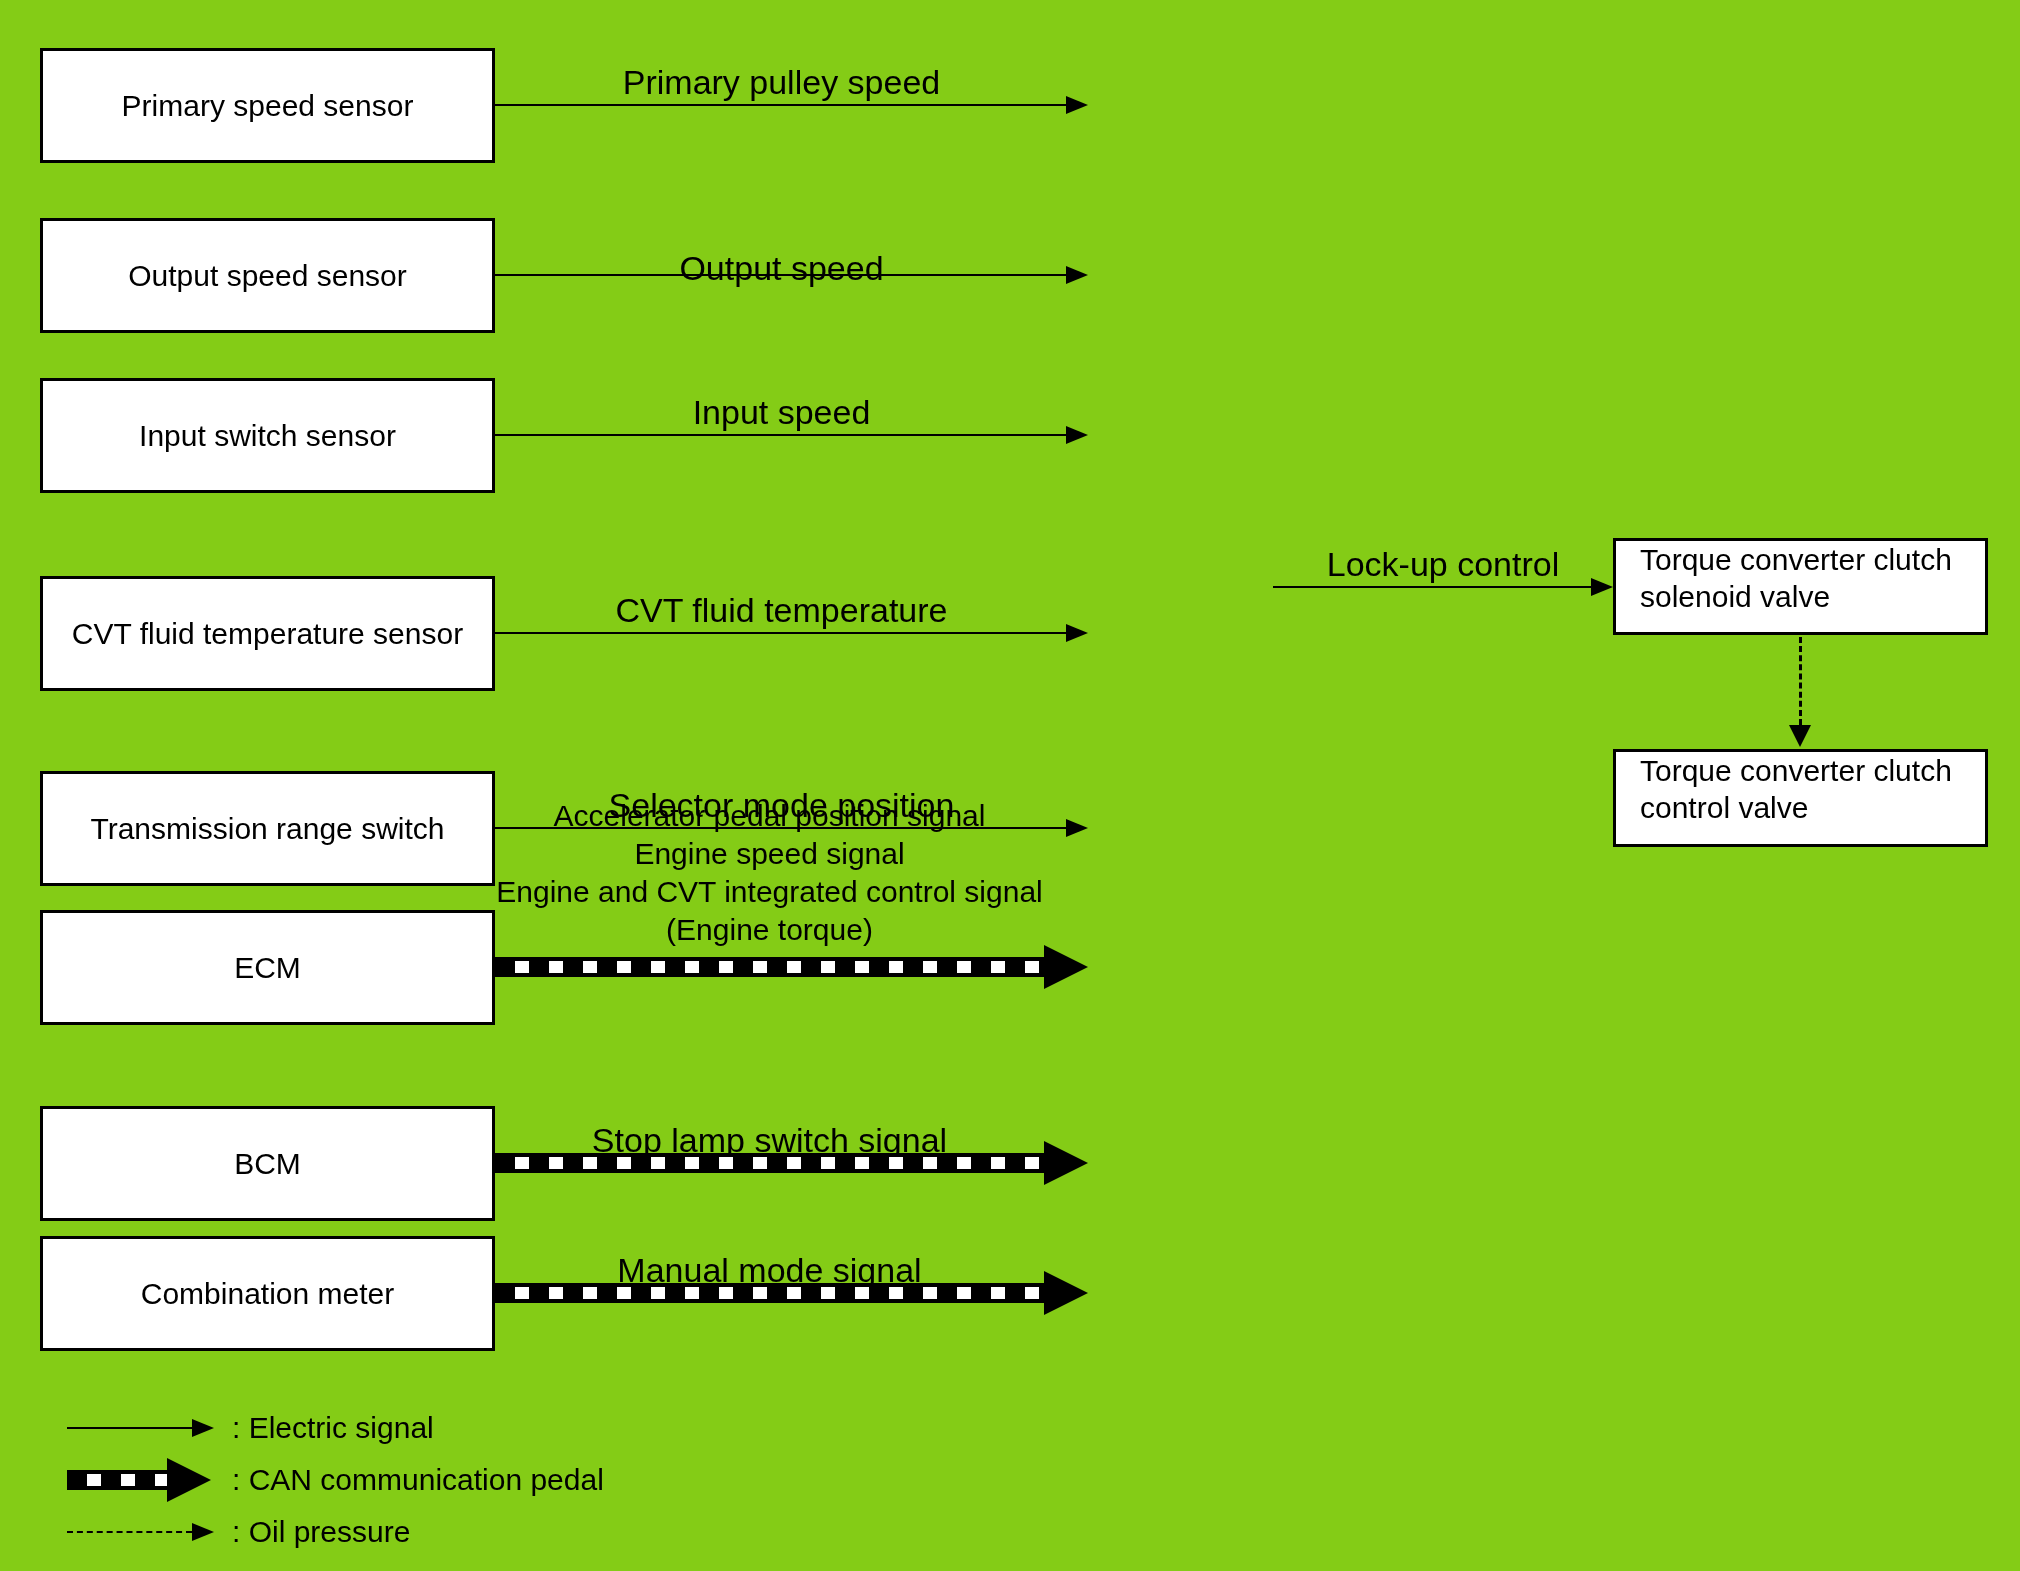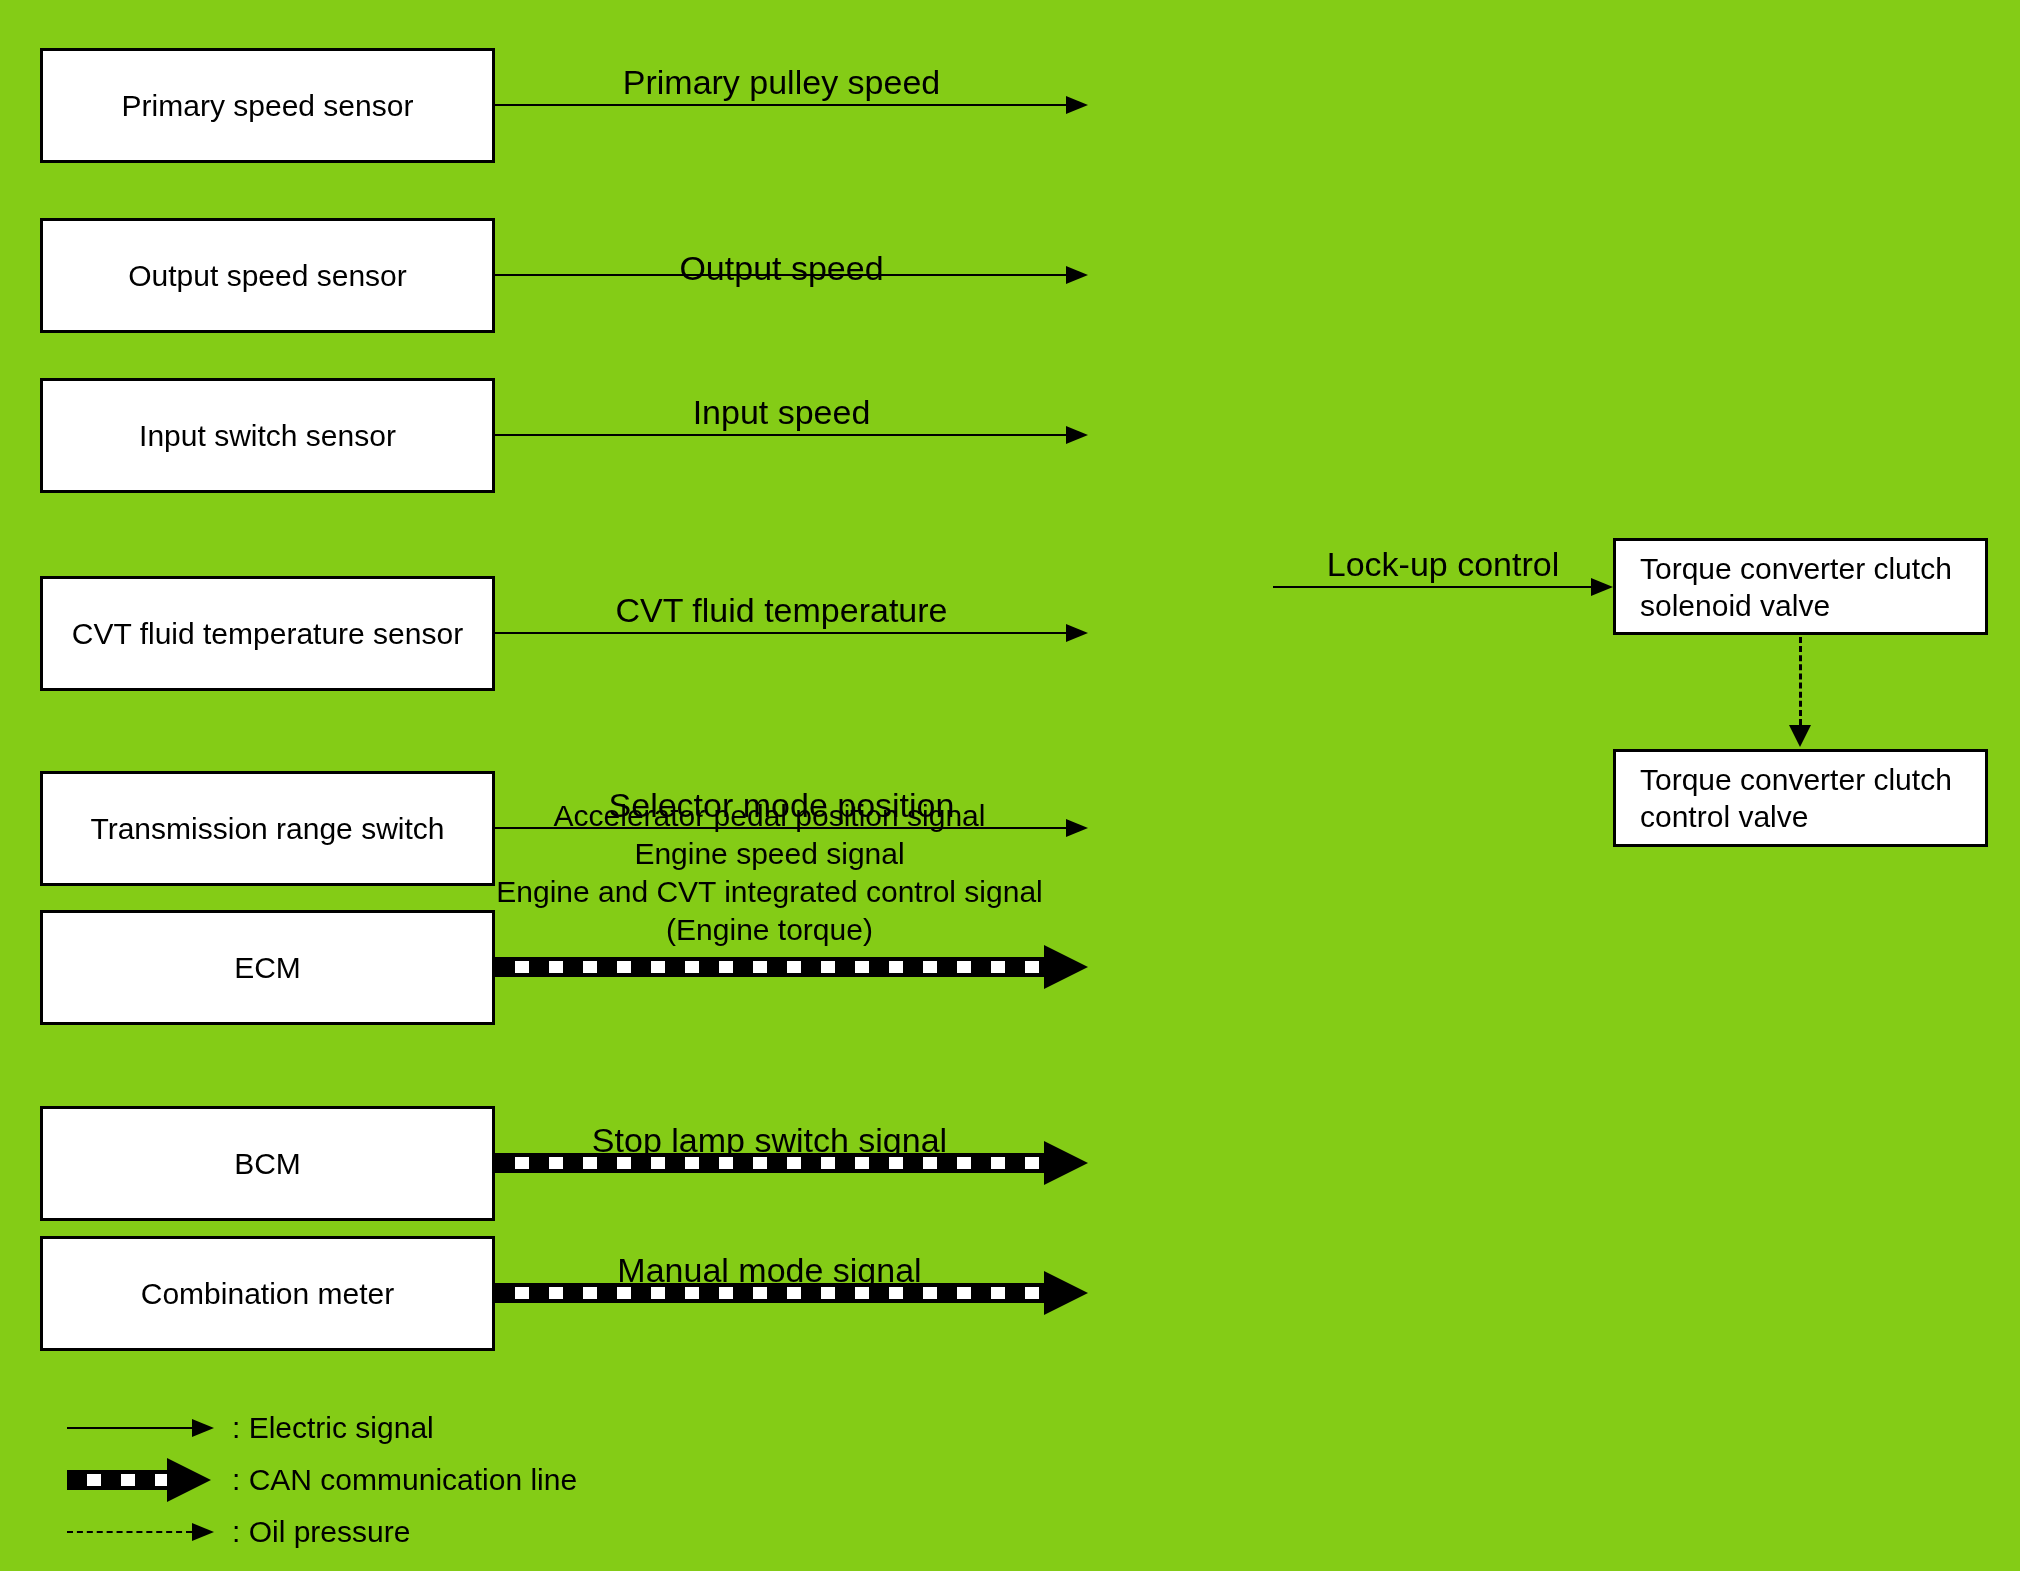--- a/index.html
+++ b/index.html
@@ -6,21 +6,21 @@
   #canvas{
     position:relative;width:2020px;height:1571px;background:#84cc16;
     font-family:"Liberation Sans",sans-serif;color:#000000;overflow:hidden;
   }
   .box{
     position:absolute;box-sizing:border-box;border:3px solid #000;background:#fff;
     display:flex;align-items:center;justify-content:center;text-align:center;
     font-size:30px;line-height:36px;
   }
   .box-left-text{
-    align-items:center;justify-content:flex-start;text-align:left;padding-left:24px;
+    align-items:flex-start;justify-content:flex-start;text-align:left;padding-left:24px;
   }
   .sig{
     position:absolute;text-align:center;white-space:nowrap;font-size:34px;line-height:34px;
   }
   .sigblock{
     position:absolute;text-align:center;white-space:nowrap;font-size:30px;line-height:38px;
   }
   .eline{position:absolute;height:0;border-top:2px solid #000;}
   .ehead{position:absolute;width:0;height:0;border-left:22px solid #000;border-top:9px solid transparent;border-bottom:9px solid transparent;}
   .canbar{
@@ -123,20 +123,20 @@
     </div>
   </div>
 
   <div>
     <div class="eline" style="left:67px;top:1427px;width:125px"></div>
     <div class="ehead" style="left:192px;top:1419px"></div>
     <div class="legend-text" style="left:232px;top:1411px">: Electric signal</div>
 
     <div class="canbar" style="left:67px;top:1470px;width:100px"></div>
     <div class="canhead" style="left:167px;top:1458px"></div>
-    <div class="legend-text" style="left:232px;top:1463px">: CAN communication line</div>
+    <div class="legend-text" style="left:232px;top:1463px">: CAN communication pedal</div>
 
     <div class="dashline" style="left:67px;top:1531px;width:125px"></div>
     <div class="ehead" style="left:192px;top:1523px"></div>
     <div class="legend-text" style="left:232px;top:1515px">: Oil pressure</div>
   </div>
 
 </div>
 
 </body></html>

